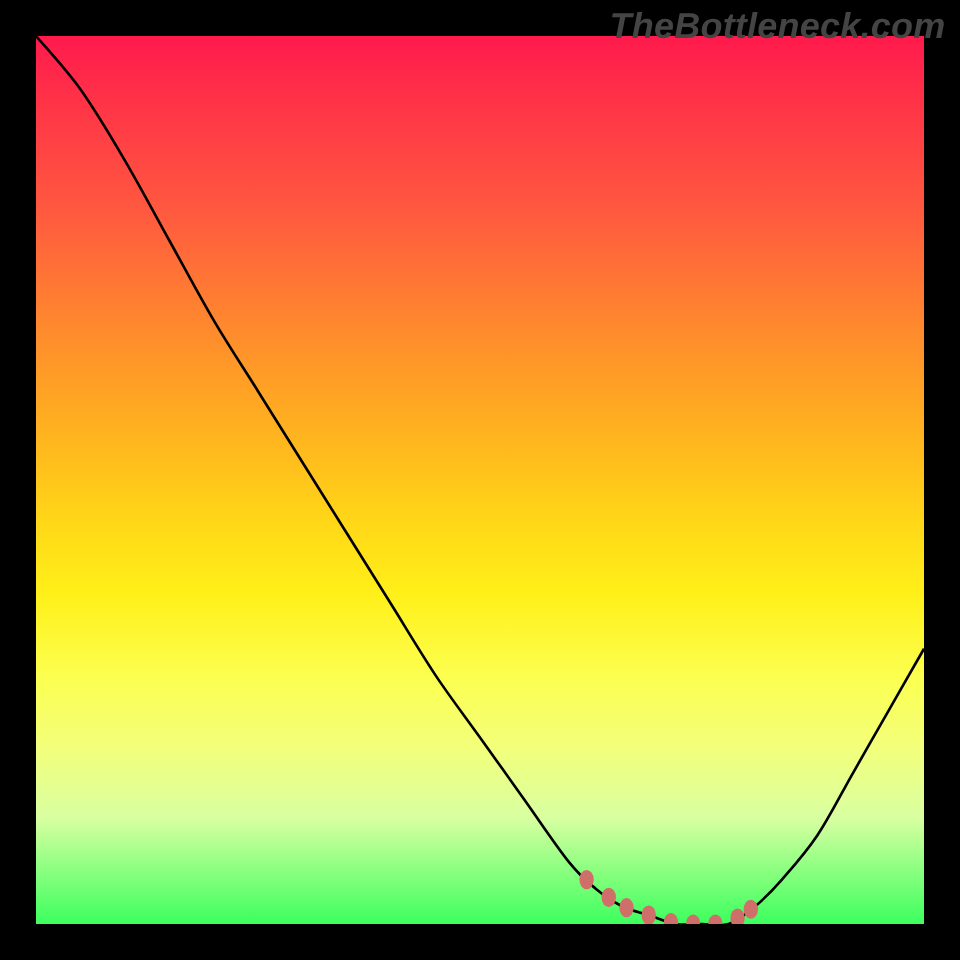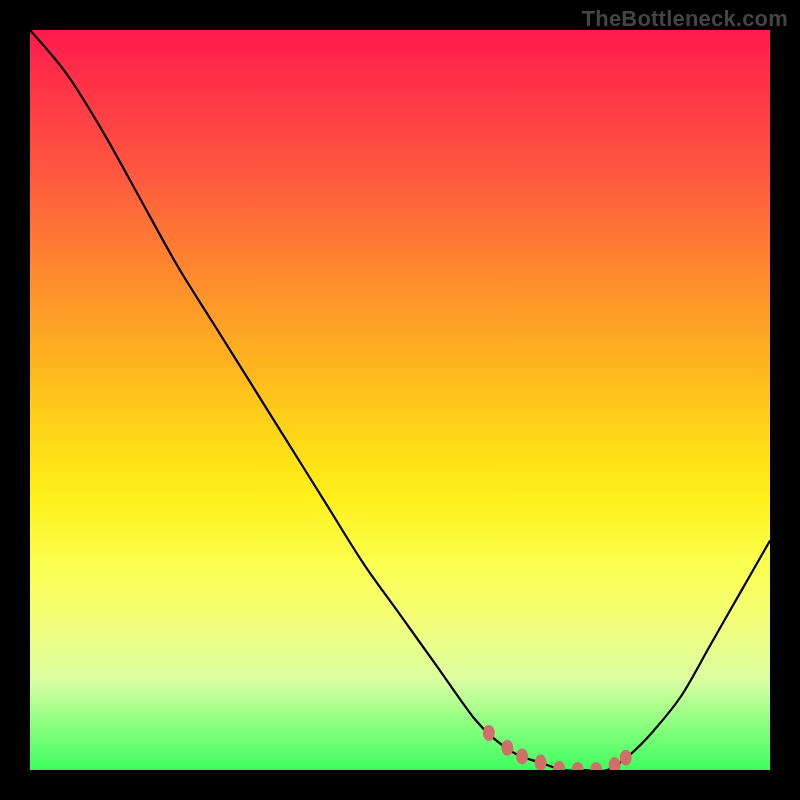--- a/index.html
+++ b/index.html
@@ -3,24 +3,25 @@
 <meta charset="utf-8">
 <style>
   * { margin: 0; padding: 0; box-sizing: border-box; }
   html, body { width: 800px; height: 800px; overflow: hidden; }
   body { position: relative; background: #000; font-family: Arial, sans-serif; }
   .watermark {
     position: absolute;
     top: 6px;
     right: 12px;
     color: #444;
-    font-size: 22px;
+    font-size: 30px;
     font-weight: bold;
     z-index: 10;
     letter-spacing: 0.2px;
+    font-style: italic;
   }
   .plot {
     position: absolute;
     left: 30px;
     top: 30px;
     width: 740px;
     height: 740px;
     background: linear-gradient(to bottom,
       #ff1a4d 0%,
       #ff3547 8%,

